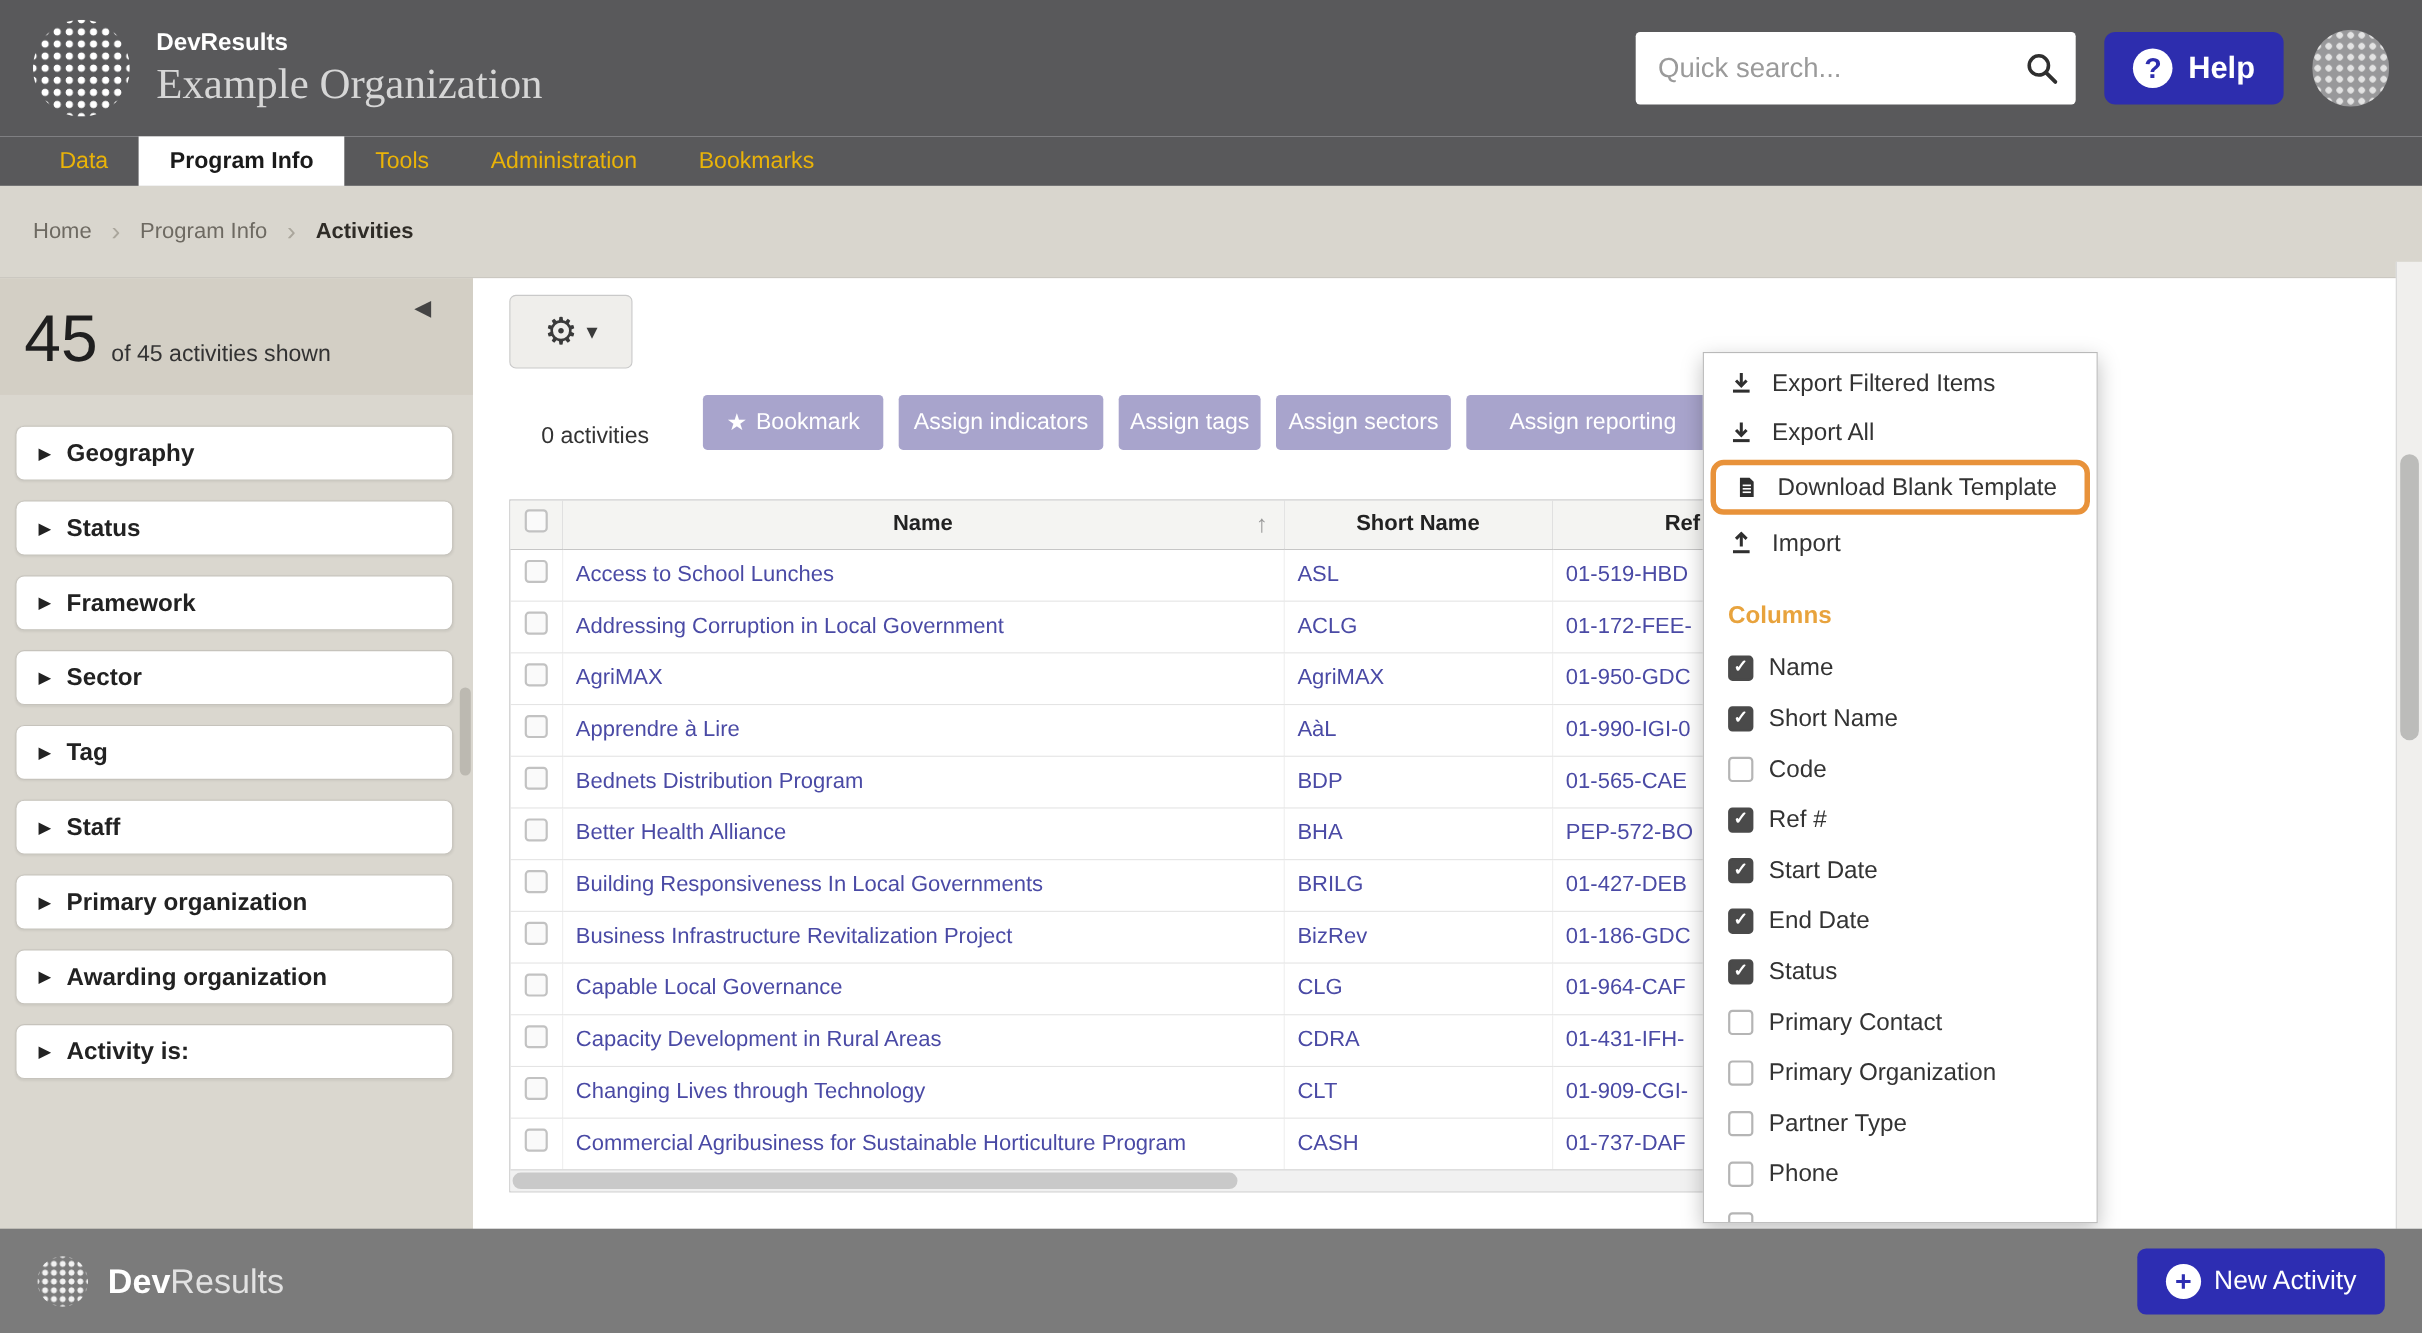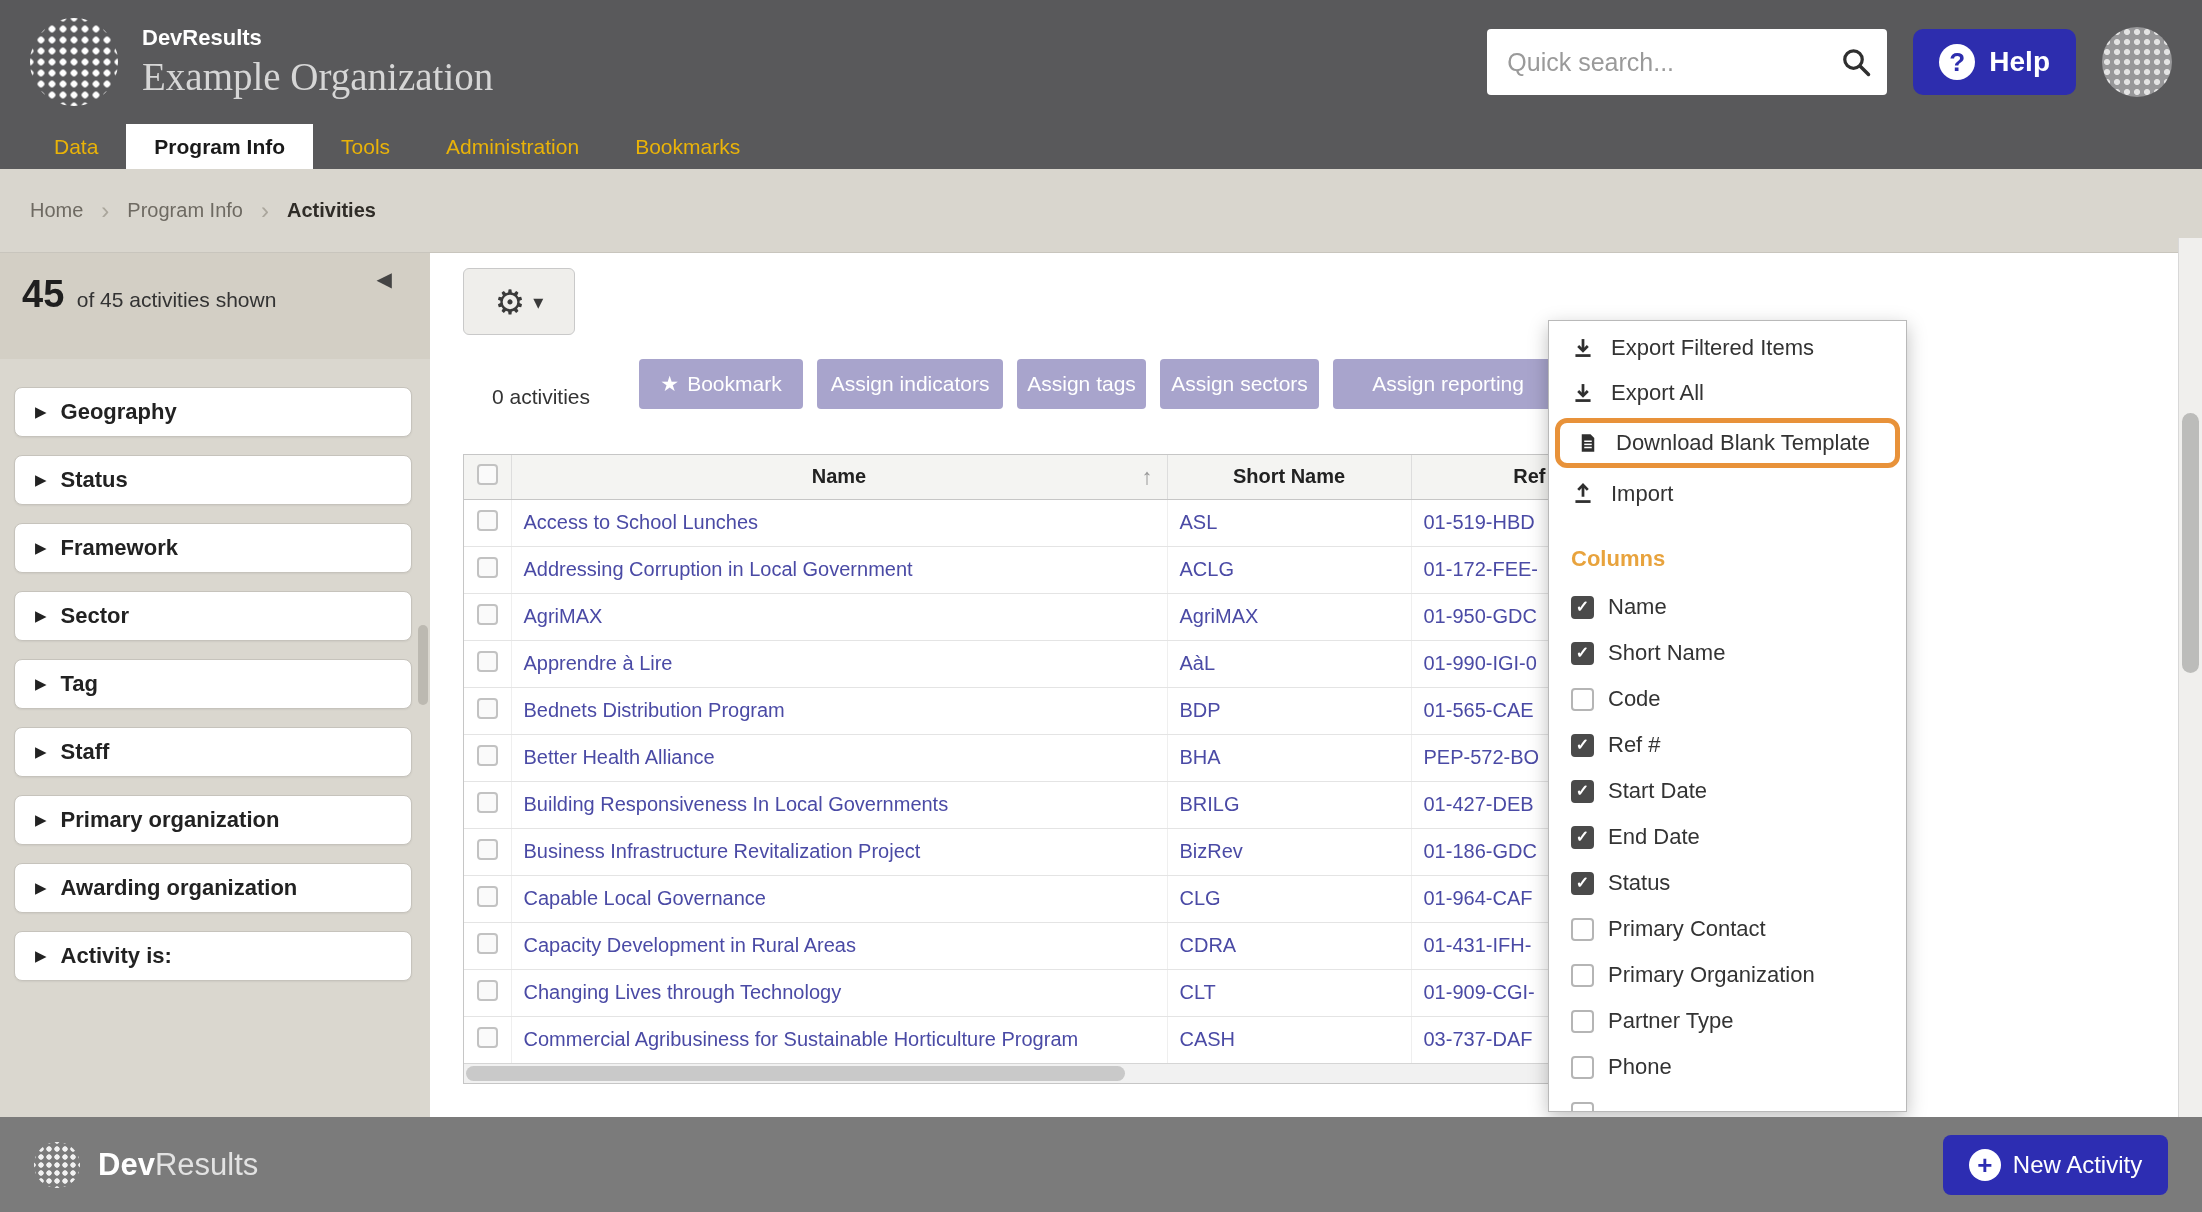--- a/index.html
+++ b/index.html
@@ -71,21 +71,21 @@
     padding-left: 30px; font-size: 20px; color: #6e6a62;
   }
   .crumb-sep { color: #aaa69c; font-size: 24px; }
   .crumb.current { color: #2f2c27; font-weight: bold; }
 
   
   .content { position: relative; height: 878px; display: flex; }
 
   .sidebar { width: 430px; flex-shrink: 0; background: #dad7cf; position: relative; }
   .count-box { height: 106px; background: #d3cfc5; position: relative; padding: 20px 0 0 22px; }
-  .count-big { font-size: 38px; font-weight: bold; color: #1f1f1f; margin-top: 12px; }
+  .count-big { font-size: 60px; font-weight: normal; color: #1f1f1f; margin-top: 12px; }
   .count-rest { font-size: 21px; color: #333333; margin-left: 8px; }
   .collapse-arrow { position: absolute; top: 14px; right: 38px; font-size: 20px; color: #444; cursor: pointer; }
   .filter-list { padding: 28px 18px 0 14px; display: flex; flex-direction: column; gap: 18px; }
   .filter-card {
     height: 50px; background: #ffffff; border: 1px solid #c6c3bc; border-radius: 8px;
     display: flex; align-items: center; gap: 14px; padding-left: 20px;
     box-shadow: 0 1px 2px rgba(0,0,0,0.06); cursor: pointer;
   }
   .tri { font-size: 15px; color: #222222; }
   .filter-label { font-size: 22px; font-weight: bold; color: #222222; }
@@ -416,21 +416,21 @@
             <tr>
               <td class="cb-cell"><span class="cb"></span></td>
               <td><a>Changing Lives through Technology</a></td>
               <td><a>CLT</a></td>
               <td><a>01-909-CGI-</a></td>
             </tr>
             <tr>
               <td class="cb-cell"><span class="cb"></span></td>
               <td><a>Commercial Agribusiness for Sustainable Horticulture Program</a></td>
               <td><a>CASH</a></td>
-              <td><a>03-737-DAF</a></td>
+              <td><a>01-737-DAF</a></td>
             </tr>
           </tbody>
         </table>
         <div class="h-scrollbar">
             <div class="h-thumb"></div>
           </div>
       </div>
     </main>
   </div>
 

